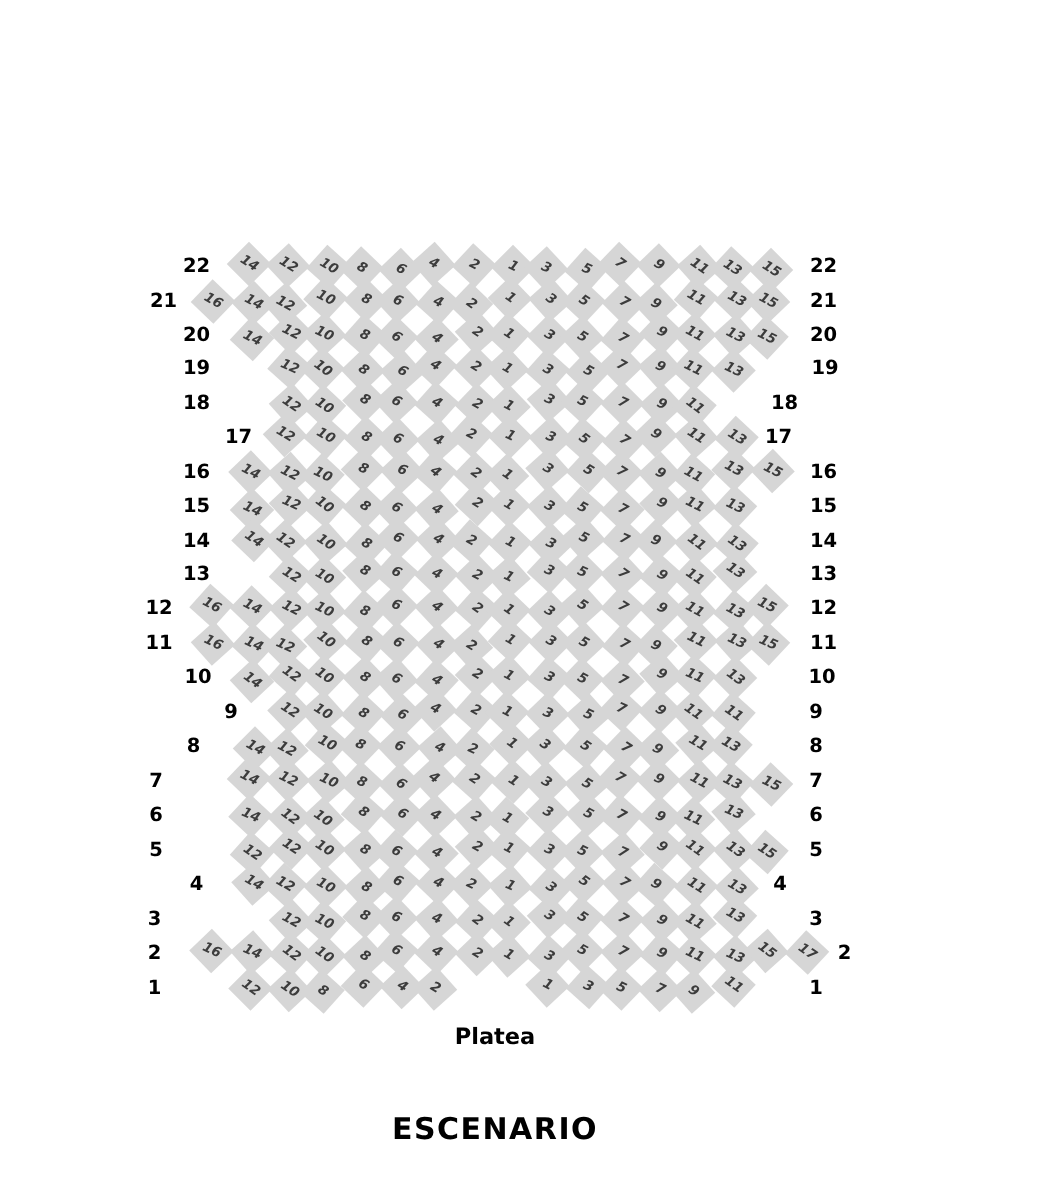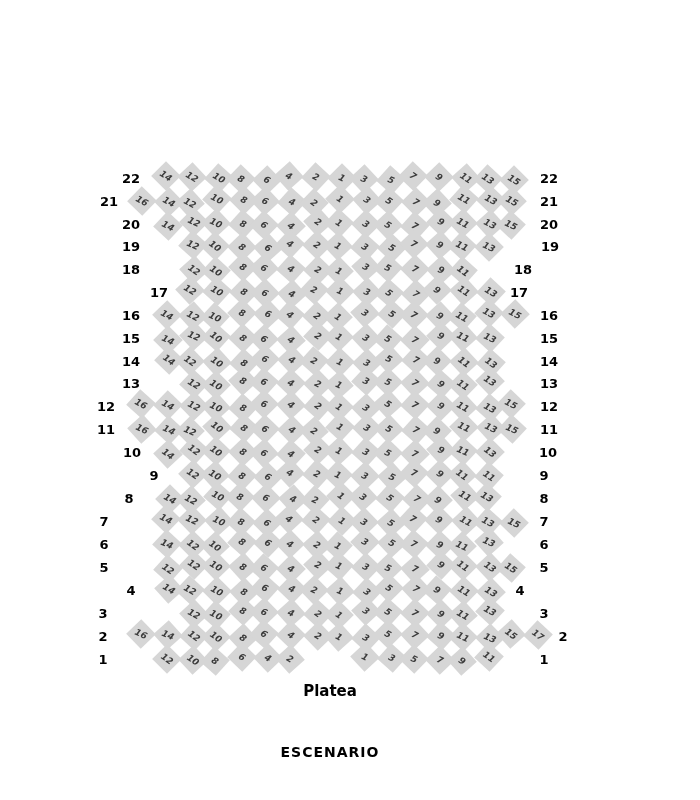--- a/index.html
+++ b/index.html
@@ -61,21 +61,21 @@
     font-size: 15px;
     font-weight: bold;
     color: var(--label-color, #000);
     white-space: nowrap;
   }
   .stage-label {
     position: absolute;
     left: 330px;
     top: 752px;
     transform: translate(-50%, -50%);
-    font-size: 14px;
+    font-size: 20px;
     font-weight: bold;
     letter-spacing: 1px;
     color: var(--label-color, #000);
     white-space: nowrap;
   }
 </style>
 </head>
 <body>
 
 <div id="canvas" style="background: rgb(255, 255, 255);">

